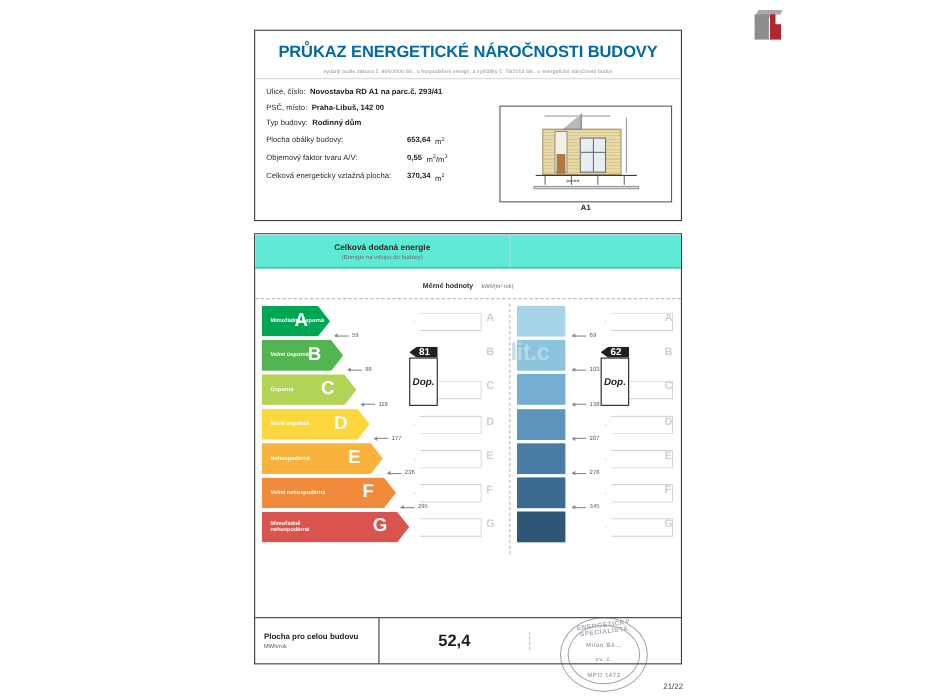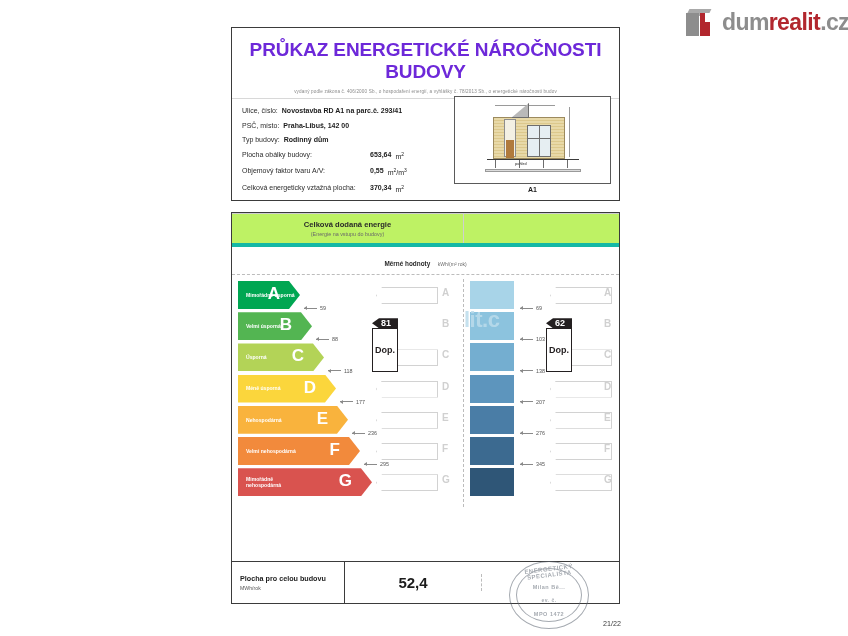--- a/index.html
+++ b/index.html
@@ -25,21 +25,21 @@
   .logo-text .cz { color: #8d8d8d; }
 
   
   .doc-top { position: absolute; left: 231px; top: 27px; width: 389px; height: 174px;
              border: 1px solid #3b3b3b; background: #fff; }
   .doc-bottom { position: absolute; left: 231px; top: 212px; width: 389px; height: 392px;
                 border: 1px solid #3b3b3b; background: #fff; }
 
   
   .title-area { padding: 11px 8px 4px 8px; text-align: center; border-bottom: 1px solid #d8d8d8; }
-  .doc-title { font-size: 19px; font-weight: bold; color: #6d28d9; letter-spacing: -0.1px; }
+  .doc-title { font-size: 15px; font-weight: bold; color: #0369a1; letter-spacing: -0.1px; }
   .doc-subtitle { margin-top: 6px; font-size: 4.6px; color: #8a8a8a; letter-spacing: 0.15px; }
 
   
   .info-wrap { display: flex; padding: 8px 0 0 0; }
   .info-left { width: 222px; padding-left: 10px; }
   .info-row { font-size: 7px; color: #1c1c1c; margin-bottom: 7.5px; display: flex; }
   .info-row .lbl { color: #2a2a2a; }
   .info-row .val { font-weight: bold; margin-left: 4px; }
   .info-row.measure .lbl { width: 128px; }
   .info-row.measure .val { margin-left: 0; font-weight: bold; }
@@ -67,21 +67,21 @@
   .elev .win:before { content:""; position:absolute; left:50%; top:0; width:1px; height:100%; background:#6d6d6d; }
   .elev .win:after { content:""; position:absolute; left:0; top:40%; width:100%; height:1px; background:#6d6d6d; }
   .elev .ground { position: absolute; left: 2px; top: 56px; width: 92px; height: 1px; background: #3b3b3b; }
   .elev .pill { position: absolute; top: 57px; width: 1px; height: 8px; background: #6d6d6d; }
   .elev .base { position: absolute; left: 0px; top: 66px; width: 96px; height: 3px; background: #dcdcdc; border: 0.5px solid #9a9a9a; }
   .elev .capt { position: absolute; left: 30px; top: 59px; font-size: 3.6px; font-weight: bold; color: #5a5a5a; }
   .elev .dim { position: absolute; background: #9a9a9a; }
 
   
   .en-title { text-align: center; padding: 9px 0 8px 0; font-size: 13.5px; font-weight: bold; color: #231f20; }
-  .col-head { display: flex; border-top: 1px solid #cfcfcf; border-bottom: 4px solid #14b8a6; background: #bef264; }
+  .col-head { display: flex; border-top: 1px solid #cfcfcf; border-bottom: 1px solid #14b8a6; background: #5eead4; }
   .col-head > div { padding: 6px 4px; text-align: center; }
   .col-head .c1 { width: 232px; border-right: 1px solid #cfcfcf; }
   .col-head .c2 { width: 155px; }
   .col-head .h1 { font-size: 7.6px; font-weight: bold; color: #2a2a2a; }
   .col-head .h2 { font-size: 5.4px; color: #6a6a6a; margin-top: 2px; }
   .units-row { text-align: center; padding: 5px 0 4px 0; border-bottom: 1px dashed #bcbcbc; }
   .units-row .u1 { font-size: 6.4px; font-weight: bold; color: #2a2a2a; }
   .units-row .u2 { font-size: 5px; color: #6a6a6a; margin-left: 3px; }
 
   
@@ -101,21 +101,21 @@
 
   .emptyarrow { position: absolute; width: 62px; height: 17px; border: 1px solid #d2d2d2; background: #fff;
                 clip-path: polygon(6px 0, 100% 0, 100% 100%, 6px 100%, 0 50%); }
   .rowletter { position: absolute; font-size: 10px; font-weight: bold; color: #d0d0d0; }
 
   .marker { position: absolute; height: 17px; display: flex; align-items: stretch; z-index: 5; flex-direction: column; }
   .marker .arr { background: #231f20; color: #fff; font-size: 9px; font-weight: bold;
                  display: flex; align-items: center; padding: 0 3px 0 9px;
                  clip-path: polygon(7px 0, 100% 0, 100% 100%, 7px 100%, 0 50%); }
   .marker .dop { background: #fff; border: 1.4px solid #231f20; color: #231f20; font-size: 9px;
-                 font-weight: bold; display: flex; align-items: center; padding: 16px 2px; }
+                 font-weight: bold; display: flex; align-items: center; padding: 16px 2px; font-style: italic; }
 
   .rbar { position: absolute; left: 6px; width: 44px; height: 28px; }
 
   .watermark { position: absolute; left: 232px; top: 94px; font-size: 22px; font-weight: bold;
                color: #bcdcec; letter-spacing: -0.5px; z-index: 1; opacity: 0.85; }
 
   
   .totals { position: absolute; left: 0; bottom: 0; width: 387px; height: 42px;
             border-top: 1px solid #3b3b3b; display: flex; align-items: center; }
   .totals .tl { width: 113px; padding-left: 8px; border-right: 1px solid #3b3b3b; height: 100%;
@@ -147,21 +147,20 @@
 
 <div class="page">
 
   <div class="logo">
     <div class="logo-mark">
       <div class="bk-top"></div>
       <div class="bk-left"></div>
       <div class="bk-right"></div>
       <div class="bk-notch"></div>
     </div>
-    <div class="logo-text"><span>dum</span><span class="red">realit</span><span class="cz">.cz</span></div>
   </div>
 
   <div class="doc-top">
     <div class="title-area">
       <div class="doc-title">PRŮKAZ ENERGETICKÉ NÁROČNOSTI BUDOVY</div>
       <div class="doc-subtitle">vydaný podle zákona č. 406/2000 Sb., o hospodaření energií, a vyhlášky č. 78/2013 Sb., o energetické náročnosti budov</div>
     </div>
 
     <div class="info-wrap">
       <div class="info-left">

